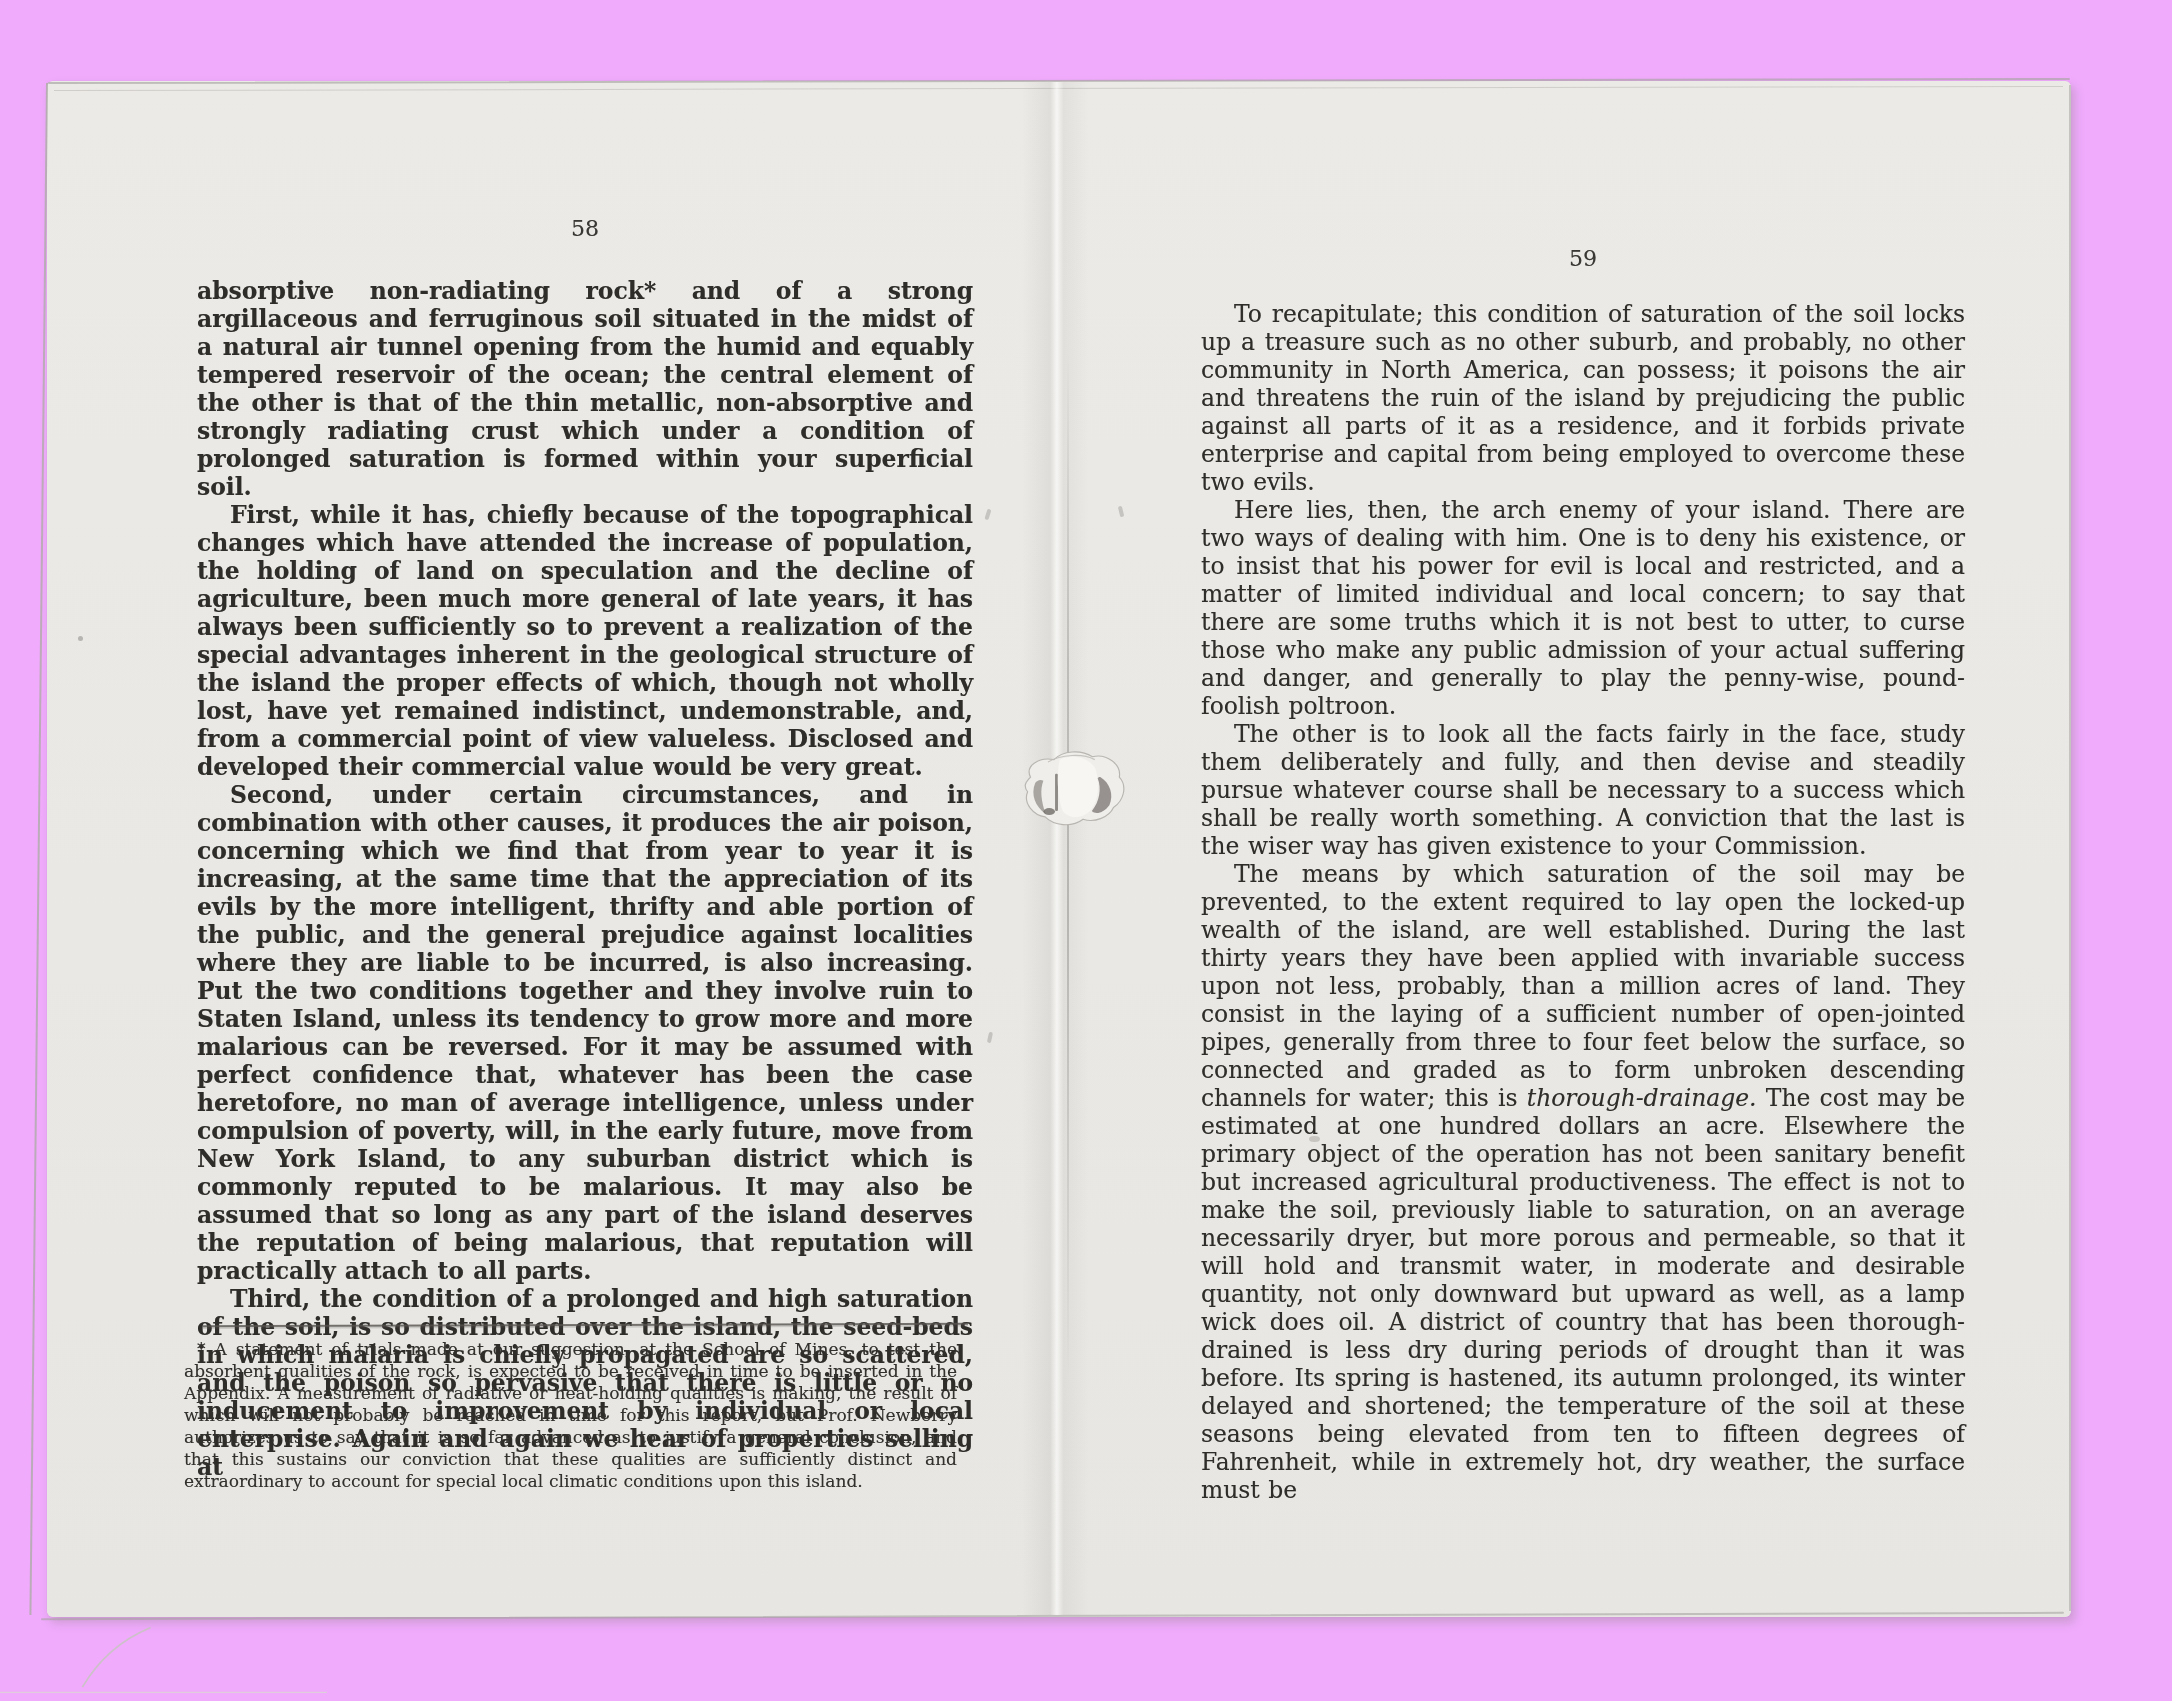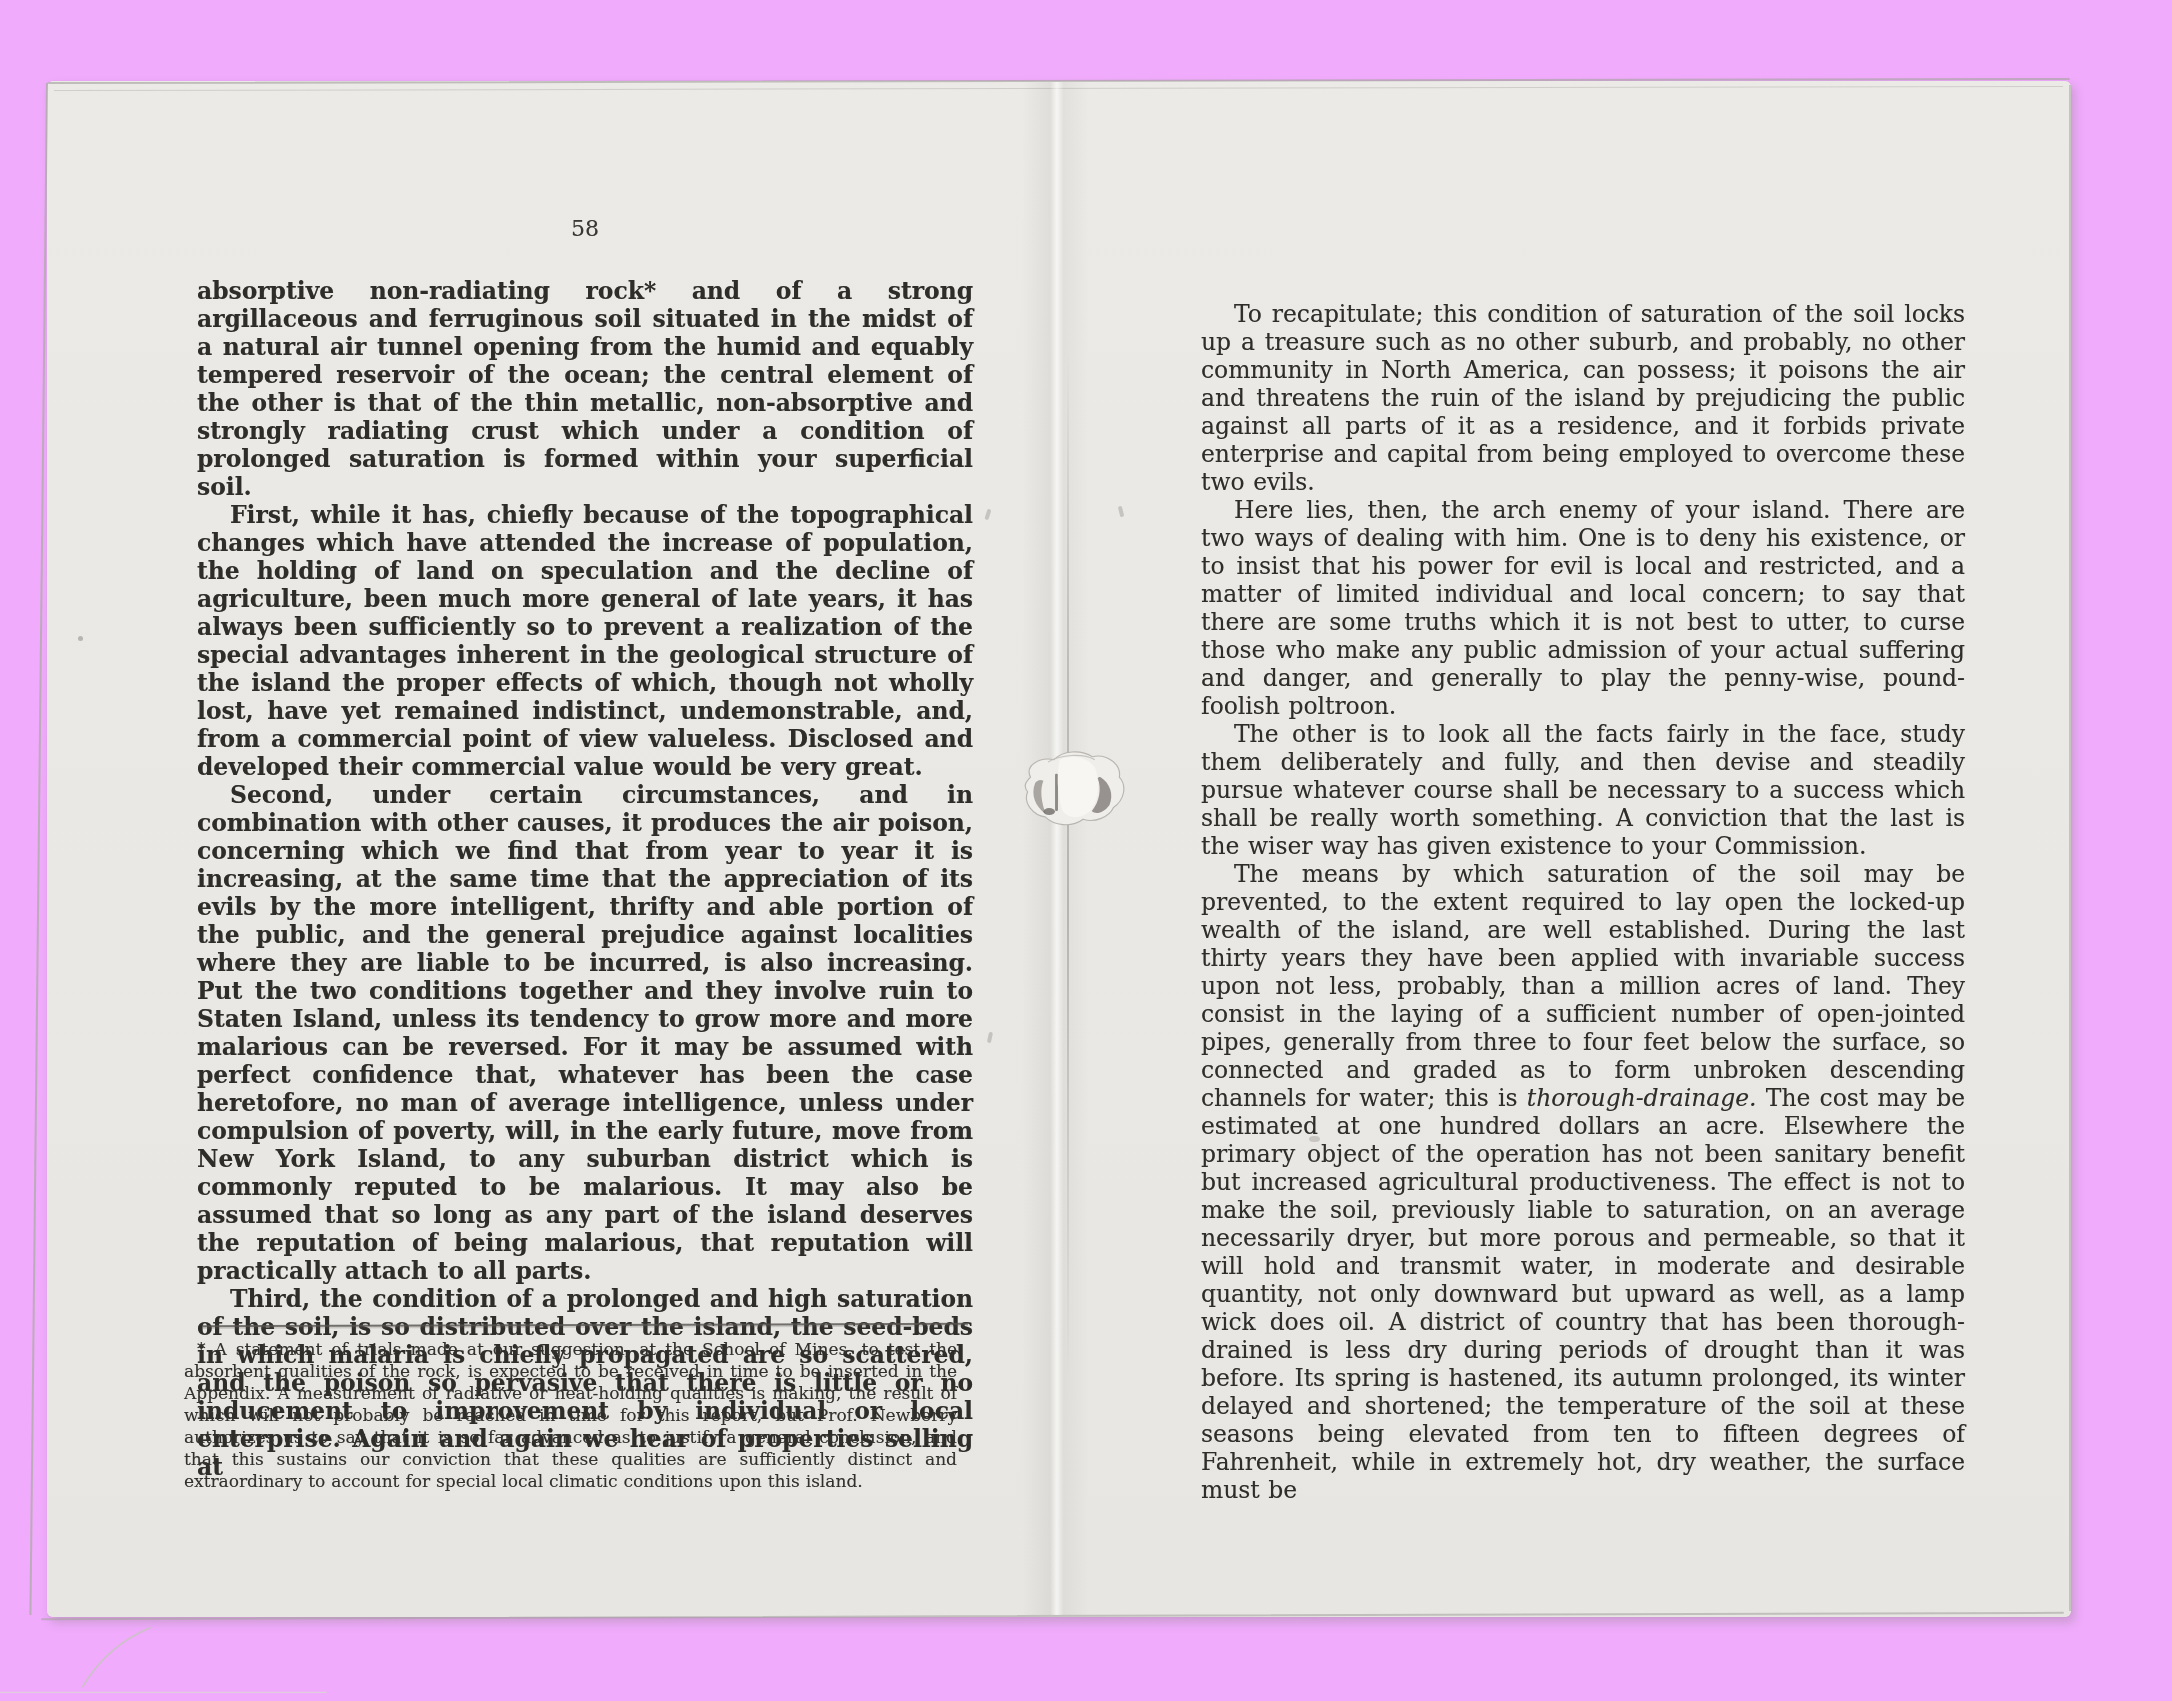--- a/index.html
+++ b/index.html
@@ -107,20 +107,21 @@
   <div class="page-num" id="pn-left">58</div>
   <div class="text-col" id="left-col">
       <p class="para"><span>absorptive non-radiating rock* and of a strong argillaceous and ferruginous soil situated in the midst of a natural air tunnel opening from the humid and equably tempered reservoir of the ocean; the central element of the other is that of the thin metallic, non-absorptive and strongly radiating crust which under a condition of prolonged saturation is formed within your superficial soil.</span></p>
       <p class="para indent"><span>First, while it has, chiefly because of the topographical changes which have attended the increase of population, the holding of land on speculation and the decline of agriculture, been much more general of late years, it has always been sufficiently so to prevent a realization of the special advantages inherent in the geological structure of the island the proper effects of which, though not wholly lost, have yet remained indistinct, undemonstrable, and, from a commercial point of view valueless. Disclosed and developed their commercial value would be very great.</span></p>
       <p class="para indent"><span>Second, under certain circumstances, and in combination with other causes, it produces the air poison, concerning which we find that from year to year it is increasing, at the same time that the appreciation of its evils by the more intelligent, thrifty and able portion of the public, and the general prejudice against localities where they are liable to be incurred, is also increasing. Put the two conditions together and they involve ruin to Staten Island, unless its tendency to grow more and more malarious can be reversed. For it may be assumed with perfect confidence that, whatever has been the case heretofore, no man of average intelligence, unless under compulsion of poverty, will, in the early future, move from New York Island, to any suburban district which is commonly reputed to be malarious. It may also be assumed that so long as any part of the island deserves the reputation of being malarious, that reputation will practically attach to all parts.</span></p>
       <p class="para indent"><span>Third, the condition of a prolonged and high saturation of the soil, is so distributed over the island, the seed-beds in which malaria is chiefly propagated are so scattered, and the poison so pervasive that there is little or no inducement to improvement by individual or local enterprise. Again and again we hear of properties selling at</span></p>
     </div>
   <div class="footnote-rule"></div>
   <div class="footnote">* A statement of trials made at our suggestion, at the School of Mines, to test the absorbent qualities of the rock, is expected to be received in time to be inserted in the Appendix. A measurement of radiative or heat-holding qualities is making, the result of which will not probably be reached in time for this report, but Prof. Newberry authorizes us to say that it is so far advanced as to justify a general conclusion, and that this sustains our conviction that these qualities are sufficiently distinct and extraordinary to account for special local climatic conditions upon this island.</div>
 
+  <div class="page-num" id="pn-right">59</div>
   <div class="text-col" id="right-col">
       <p class="para indent"><span>To recapitulate; this condition of saturation of the soil locks up a treasure such as no other suburb, and probably, no other community in North America, can possess; it poisons the air and threatens the ruin of the island by prejudicing the public against all parts of it as a residence, and it forbids private enterprise and capital from being employed to overcome these two evils.</span></p>
       <p class="para indent"><span>Here lies, then, the arch enemy of your island. There are two ways of dealing with him. One is to deny his existence, or to insist that his power for evil is local and restricted, and a matter of limited individual and local concern; to say that there are some truths which it is not best to utter, to curse those who make any public admission of your actual suffering and danger, and generally to play the penny-wise, pound-foolish poltroon.</span></p>
       <p class="para indent"><span>The other is to look all the facts fairly in the face, study them deliberately and fully, and then devise and steadily pursue whatever course shall be necessary to a success which shall be really worth something. A conviction that the last is the wiser way has given existence to your Commission.</span></p>
       <p class="para indent"><span>The means by which saturation of the soil may be prevented, to the extent required to lay open the locked-up wealth of the island, are well established. During the last thirty years they have been applied with invariable success upon not less, probably, than a million acres of land. They consist in the laying of a sufficient number of open-jointed pipes, generally from three to four feet below the surface, so connected and graded as to form unbroken descending channels for water; this is </span><span style="font-style: italic;">thorough-drainage.</span><span> The cost may be estimated at one hundred dollars an acre. Elsewhere the primary object of the operation has not been sanitary benefit but increased agricultural productiveness. The effect is not to make the soil, previously liable to saturation, on an average necessarily dryer, but more porous and permeable, so that it will hold and transmit water, in moderate and desirable quantity, not only downward but upward as well, as a lamp wick does oil. A district of country that has been thorough-drained is less dry during periods of drought than it was before. Its spring is hastened, its autumn prolonged, its winter delayed and shortened; the temperature of the soil at these seasons being elevated from ten to fifteen degrees of Fahrenheit, while in extremely hot, dry weather, the surface must be</span></p>
     </div>
 
 </div>
 
 

